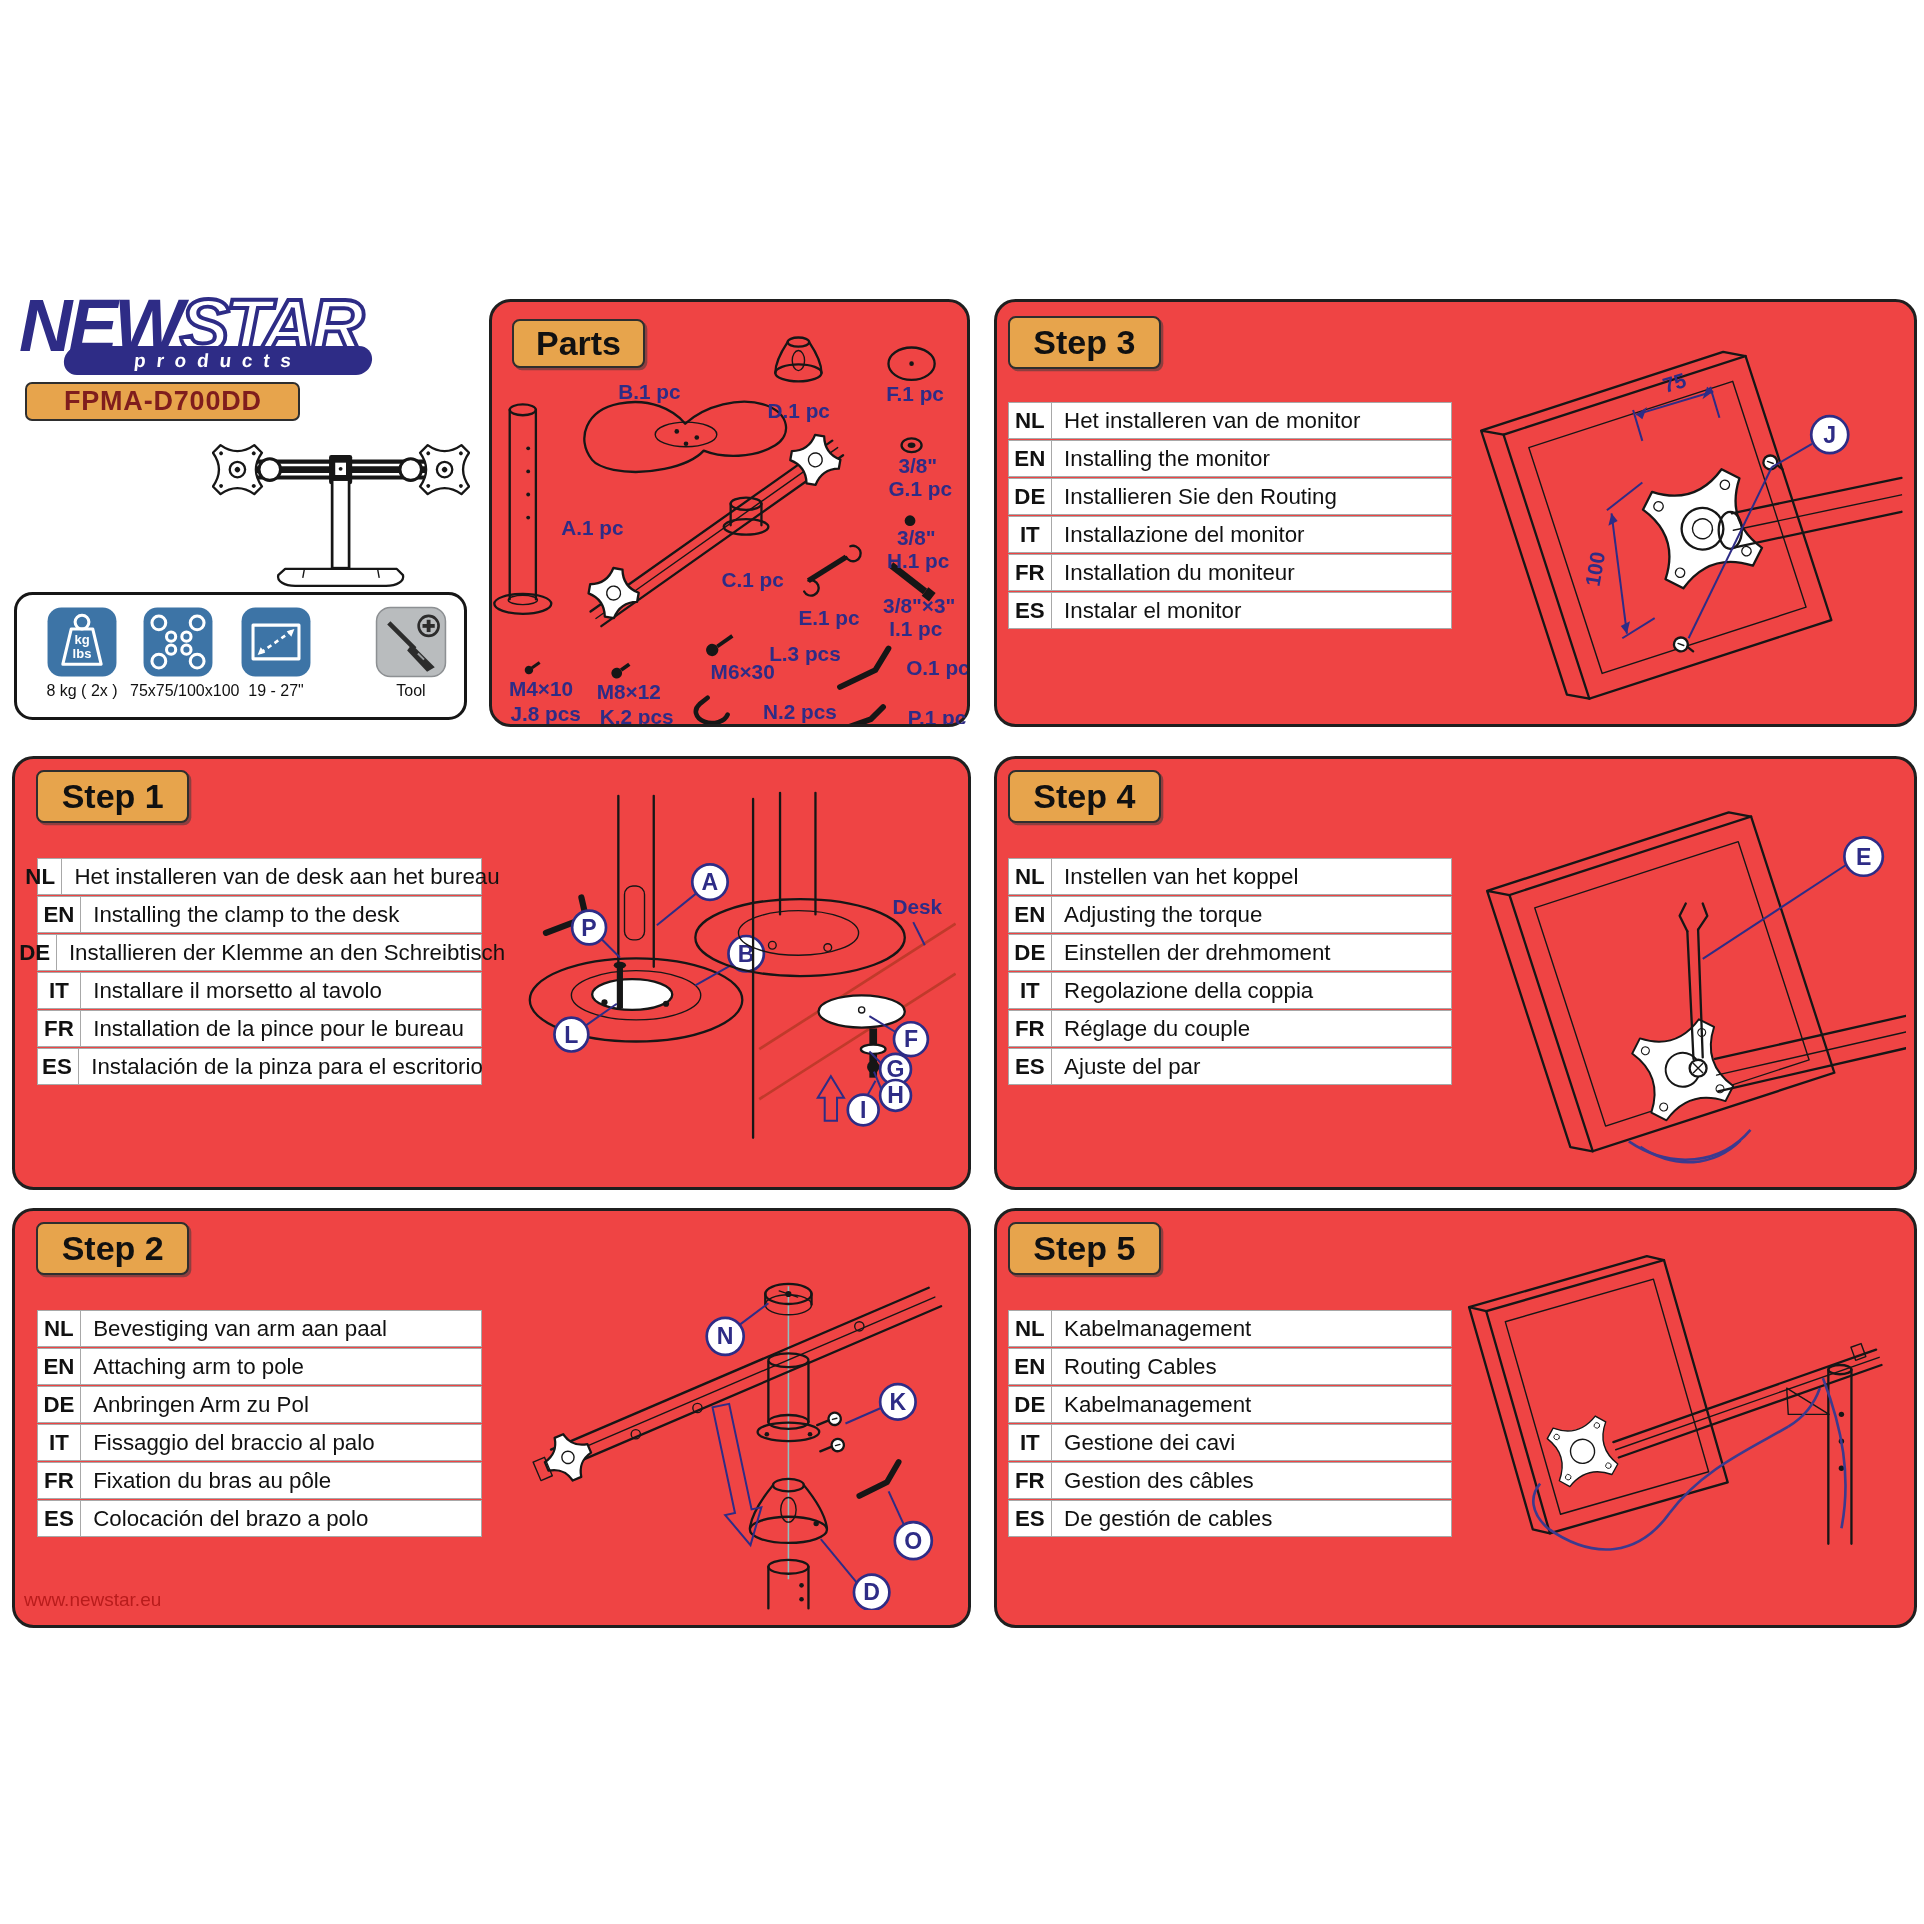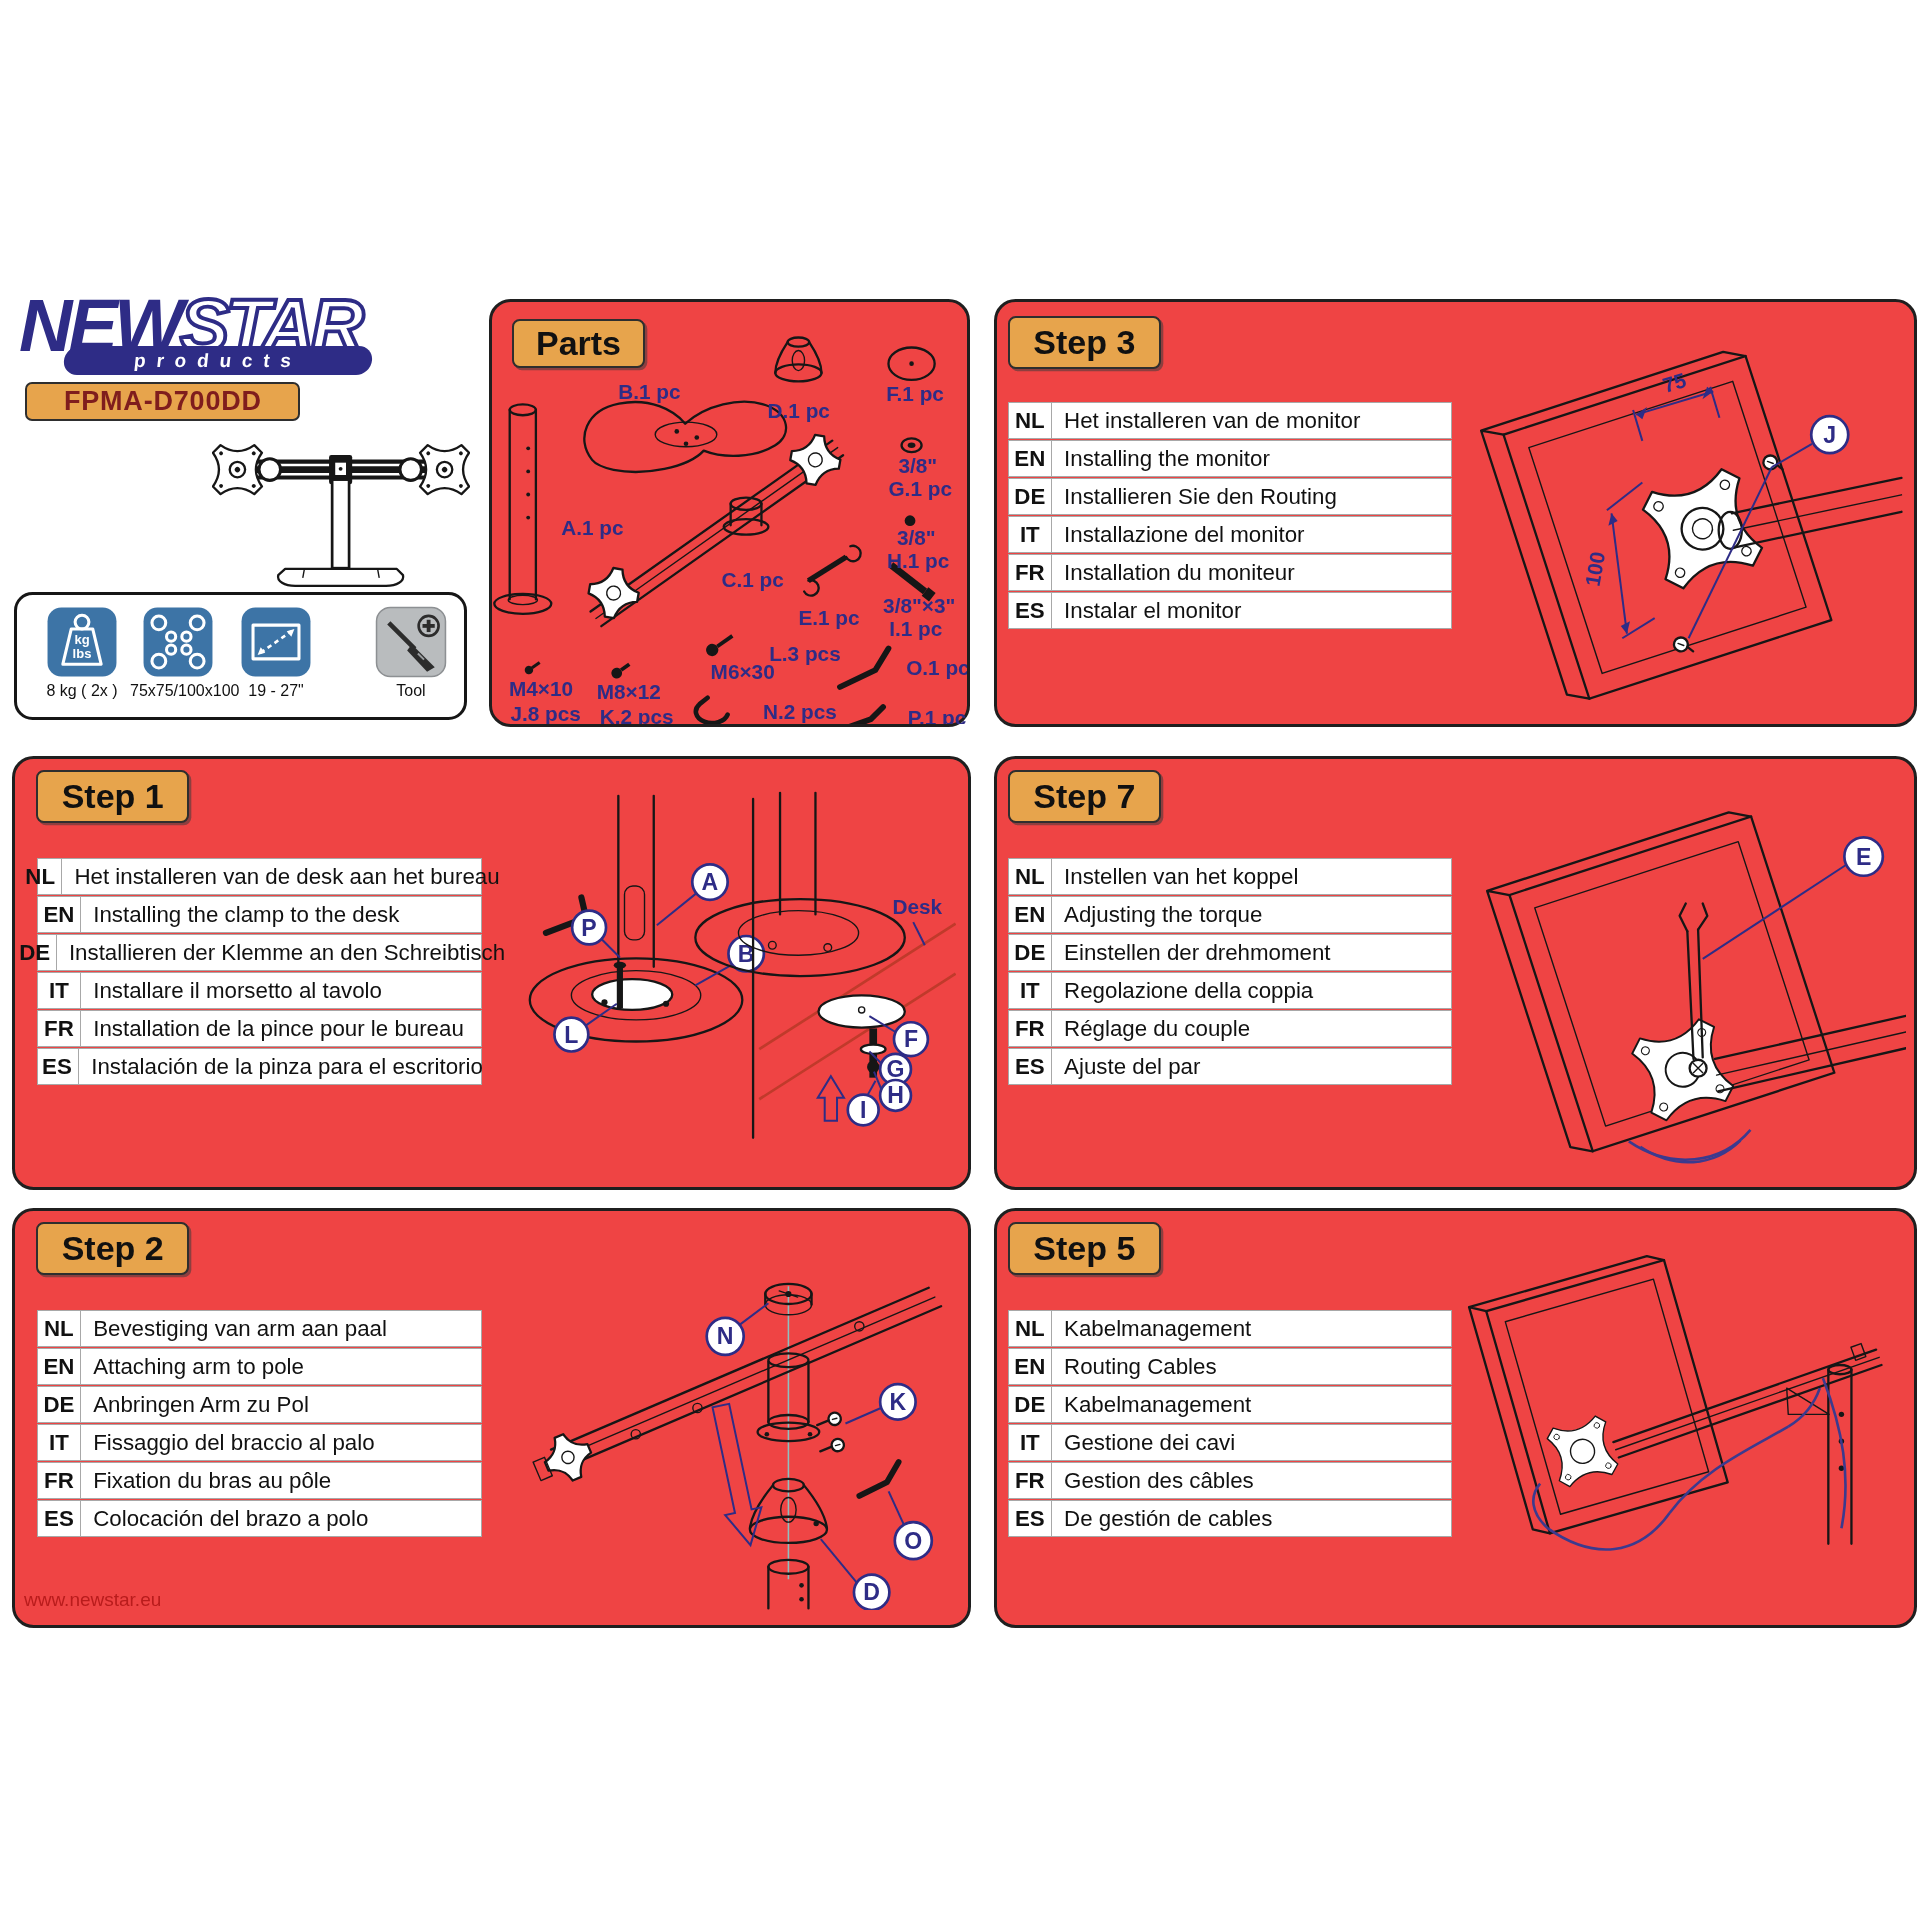--- a/index.html
+++ b/index.html
@@ -450,21 +450,21 @@
       <circle cx="482" cy="407" r="20" class="co"></circle>
       <text x="482" y="407" class="co-letter">H</text>
       <line x1="446" y1="406" x2="456" y2="388" class="ld"></line>
       <circle cx="440" cy="426" r="20" class="co"></circle>
       <text x="440" y="426" class="co-letter">I</text>
     </svg>
   </div>
 
   <div class="panel" style="left:994px;top:756px;width:917px;height:428px">
     <div class="badge" style="left:10.8px;top:10.8px;width:149px;height:49px">
-        <span>Step 7</span>
+        <span>Step 4</span>
       </div>
     <div class="lang-table" style="left:10.8px;top:99px;width:444px">
       <div class="lt-row">
           <div class="lt-lang">NL</div>
           <div class="lt-text">Instellen van het koppel</div>
         </div>
       <div class="lt-row">
           <div class="lt-lang">EN</div>
           <div class="lt-text">Adjusting the torque</div>
         </div>

